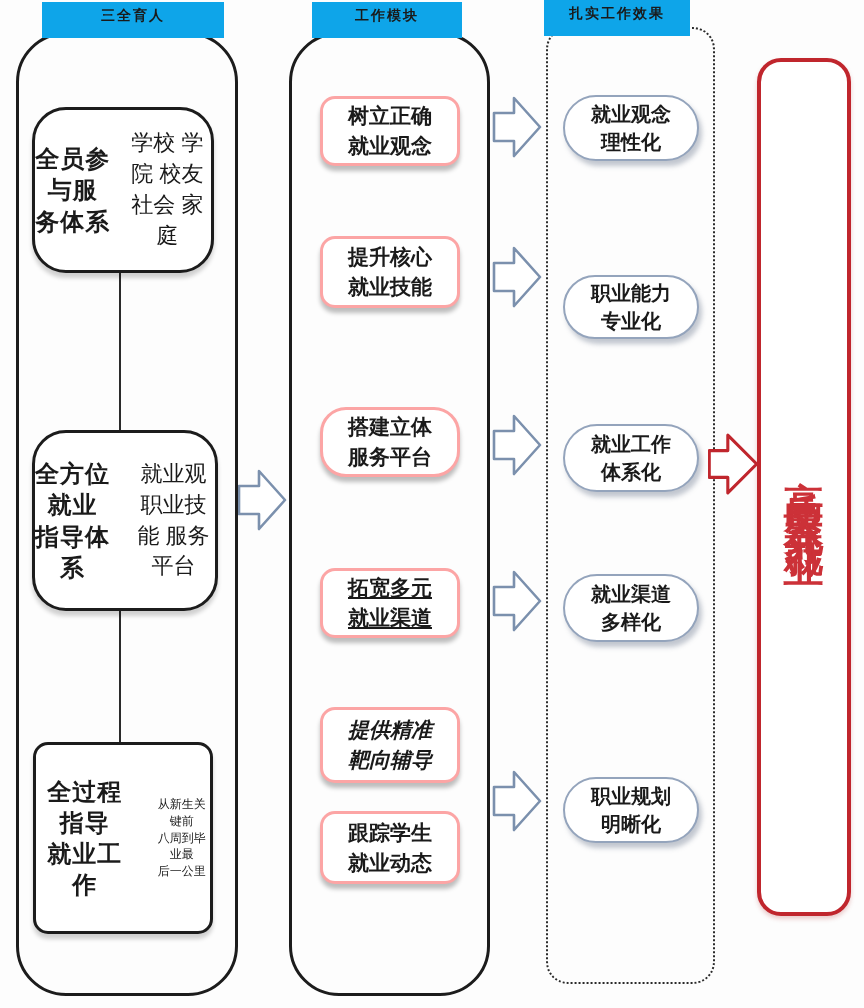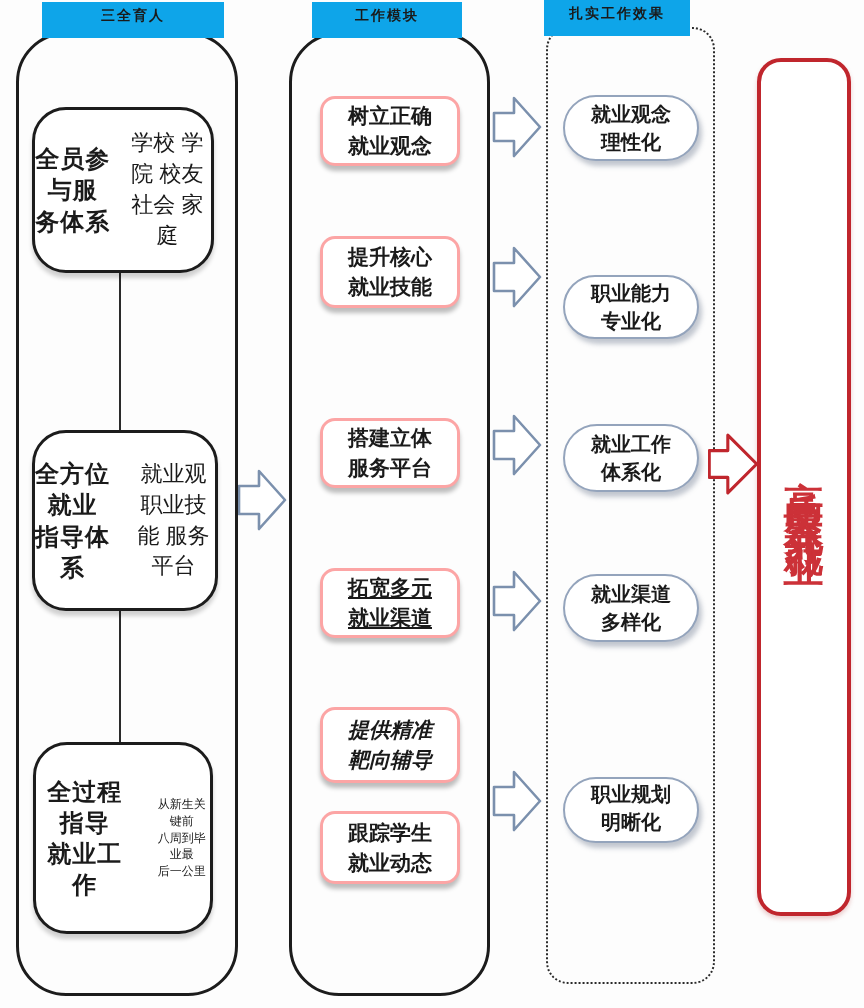--- a/index.html
+++ b/index.html
@@ -27,53 +27,53 @@
   .hdr-right{left:544px;width:146px;top:0px;text-align:right;}
 
   
   .lbox{
     position:absolute;border:3px solid #1c1c1c;border-radius:34px;background:#fff;
     display:flex;flex-direction:row;align-items:center;justify-content:center;
     text-align:center;box-shadow:0 5px 4px rgba(0,0,0,.18);z-index:2;
   }
   .lbox1{left:32px;top:107px;width:176px;height:160px;gap:13px;}
   .lbox2{left:32px;top:430px;width:180px;height:175px;gap:22px;}
-  .lbox3{left:33px;top:742px;width:174px;height:186px;gap:20px;}
+  .lbox3{left:33px;top:742px;width:174px;height:186px;gap:20px;border-radius:15px;}
   .box-title{font-size:24px;font-weight:700;line-height:1.3;letter-spacing:1px;}
   .box-sub{font-size:22px;font-weight:500;line-height:1.4;}
   .lbox3 .box-sub{font-size:12px;}
 
   .vline{position:absolute;left:119px;width:2px;background:#2a2a2a;z-index:1;}
   .vline1{top:267px;height:163px;}
   .vline2{top:605px;height:137px;}
 
   
   .mbox{
     position:absolute;left:320px;width:134px;border:3px solid #fca5a5;border-radius:15px;background:#fff;
     display:flex;align-items:center;justify-content:center;text-align:right;
     font-size:21px;font-weight:600;line-height:1.42;box-shadow:0 5px 4px rgba(0,0,0,.25);
   }
   .m1{top:96px;height:64px;}
   .m2{top:236px;height:66px;}
-  .m3{top:418px;height:64px;}
+  .m3{top:407px;height:64px;border-radius:26px;}
   .m4{top:568px;height:64px;text-decoration:underline;}
   .m5{top:707px;height:70px;font-style:italic;}
   .m6{top:811px;height:67px;}
 
   
   .pill{
     position:absolute;left:563px;width:132px;border:2.5px solid #94a4bc;border-radius:34px;background:#fff;
     display:flex;align-items:center;justify-content:center;text-align:center;
     font-size:20px;font-weight:600;line-height:1.4;box-shadow:3px 5px 5px rgba(120,130,150,.45);
   }
   .p1{top:95px;height:62px;}
   .p2{top:247px;height:60px;margin-top:28px;}
   .p3{top:424px;height:64px;}
   .p4{top:574px;height:64px;}
-  .p5{top:777px;height:62px;font-family:Liberation Mono, monospace;}
+  .p5{top:777px;height:62px;}
 
   
   .arrow{position:absolute;}
   .ar1{left:492px;top:95px;}
   .ar2{left:492px;top:245px;}
   .ar3{left:492px;top:413px;}
   .ar4{left:492px;top:569px;}
   .ar5{left:492px;top:769px;}
   .ar-big{left:238px;top:466px;}
   .ar-red{left:708px;top:431px;}

